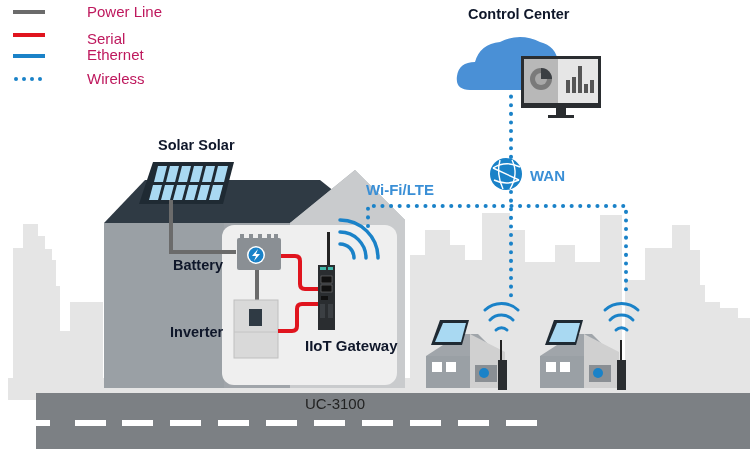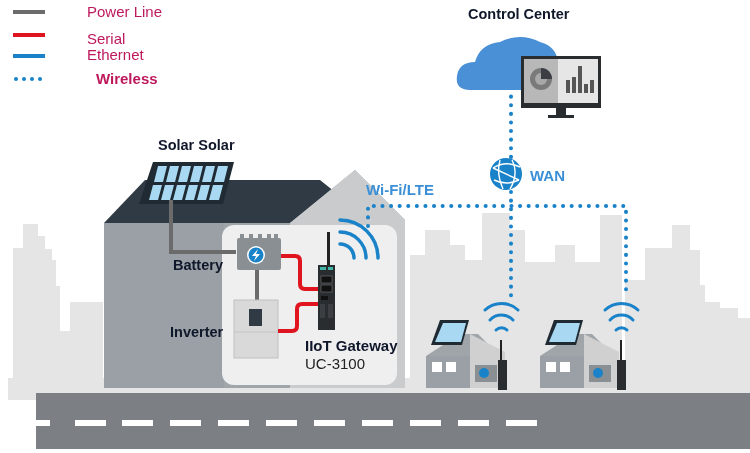--- a/index.html
+++ b/index.html
@@ -2,21 +2,21 @@
 <html><head>
 <meta charset="utf-8">
 <style>
   html, body { margin:0; padding:0; background:#ffffff; }
   body { width:750px; height:453px; position:relative; overflow:hidden; font-family:"Liberation Sans", sans-serif; }
   svg { position:absolute; left:0; top:0; }
   .lbl { position:absolute; font-family:"Liberation Sans", sans-serif; white-space:nowrap; }
   .legend-text { font-size:15px; color:#be185d; }
   .title { font-weight:bold; font-size:14.5px; color:#0f172a; }
   .blue-lbl { font-weight:bold; font-size:15px; color:#3a8fd6; }
-  .model { font-size:15px; color:#222; }
+  .model { font-size:15px; color:#222;margin-top:40px; }
 </style>
 </head>
 <body>
 
 <svg width="750" height="453" viewBox="0 0 750 453">
 
   <g fill="#e5e5e5">
     <path d="M13,400 L13,248 L23,248 L23,224 L38,224 L38,236 L45,236 L45,249 L52,249 L52,260 L56,260 L56,286 L60,286 L60,331 L70,331 L70,302 L103,302 L103,400 Z"></path>
     <path d="M410,400 L410,255 L425,255 L425,230 L450,230 L450,245 L465,245 L465,260 L482,260 L482,213 L510,213 L510,230 L525,230 L525,262 L555,262 L555,245 L575,245 L575,262 L600,262 L600,215 L622,215 L622,400 Z"></path>
     <path d="M625,400 L625,280 L645,280 L645,248 L672,248 L672,225 L690,225 L690,250 L700,250 L700,285 L705,285 L705,302 L720,302 L720,308 L738,308 L738,318 L750,318 L750,400 Z"></path>
@@ -193,21 +193,21 @@
         <circle cx="24" cy="79" r="2"></circle>
         <circle cx="32" cy="79" r="2"></circle>
         <circle cx="40" cy="79" r="2"></circle>
     </g>
   </g>
 </svg>
 
 <div class="lbl legend-text" style="left:87px;top:3px;">Power Line</div>
 <div class="lbl legend-text" style="left:87px;top:30px;">Serial</div>
 <div class="lbl legend-text" style="left:87px;top:46px;">Ethernet</div>
-<div class="lbl legend-text" style="left:96px;top:70px;font-weight:bold;">Wireless</div>
+<div class="lbl legend-text" style="left:87px;top:70px;">Wireless</div>
 
 <div class="lbl title" style="left:468px;top:6px;">Control Center</div>
 <div class="lbl title" style="left:158px;top:137px;">Solar Solar</div>
 <div class="lbl title" style="left:173px;top:257px;text-align:center;">Battery</div>
 <div class="lbl title" style="left:170px;top:324px;">Inverter</div>
 <div class="lbl title" style="left:305px;top:337px;font-size:15px;">IIoT Gateway</div>
 <div class="lbl model" style="left:305px;top:355px;">UC-3100</div>
 <div class="lbl blue-lbl" style="left:366px;top:181px;">Wi-Fi/LTE</div>
 <div class="lbl blue-lbl" style="left:530px;top:167px;">WAN</div>
 

